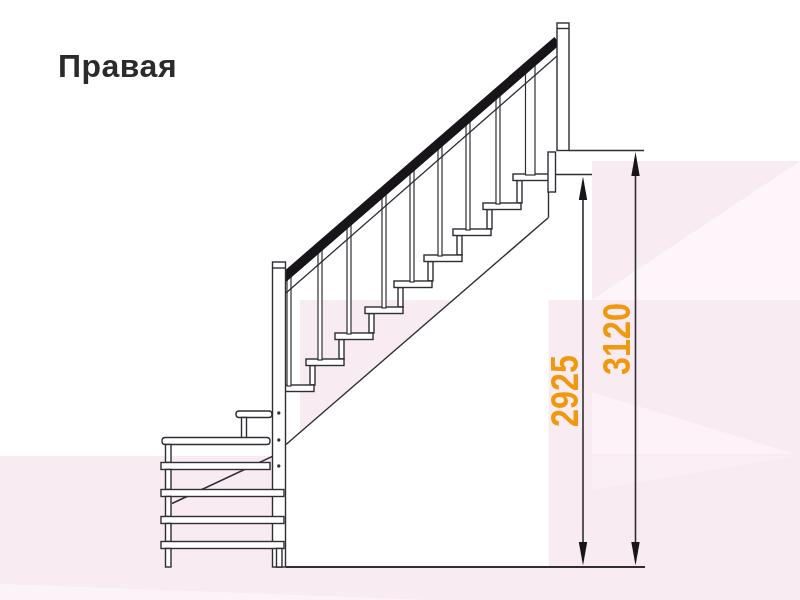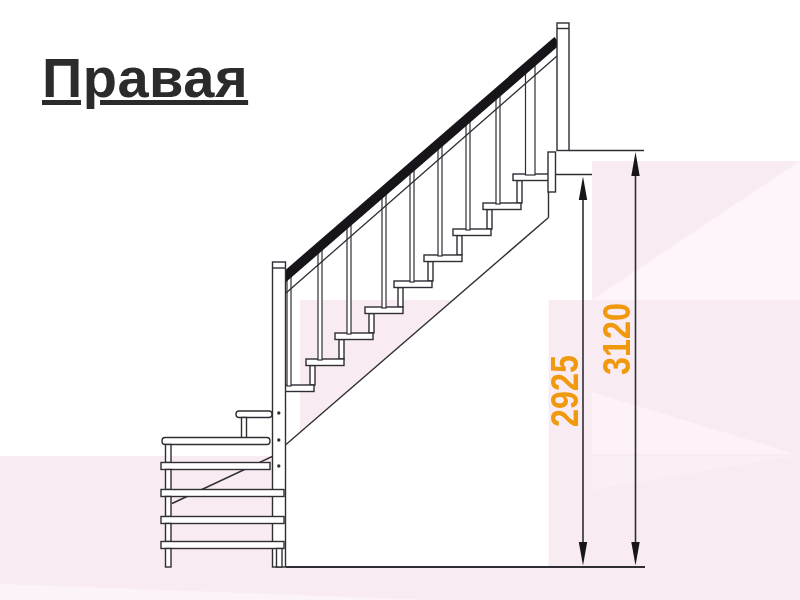--- a/index.html
+++ b/index.html
@@ -2,23 +2,23 @@
 <html><head>
 <meta charset="utf-8">
 <style>
   html,body{margin:0;padding:0;background:#e9e9e9;}
   .stage{
     position:relative;width:800px;height:600px;background:#ffffff;overflow:hidden;
     font-family:"Liberation Sans","DejaVu Sans",sans-serif;
   }
   .stage svg{position:absolute;left:0;top:0;}
   .title{
-    position:absolute;left:42px;top:50px;
-    font-size:56px;font-weight:700;color:#2b2b2b;letter-spacing:0.5px;
-    line-height:1;user-select:none;text-decoration:underline;
+    position:absolute;left:58px;top:50px;
+    font-size:32px;font-weight:700;color:#2b2b2b;letter-spacing:0.5px;
+    line-height:1;user-select:none;
   }
   .dim-text{
     font-family:"Liberation Sans","DejaVu Sans",sans-serif;
     font-weight:700;font-size:38px;
   }
 </style>
 </head>
 <body>
 
 <div class="stage">

